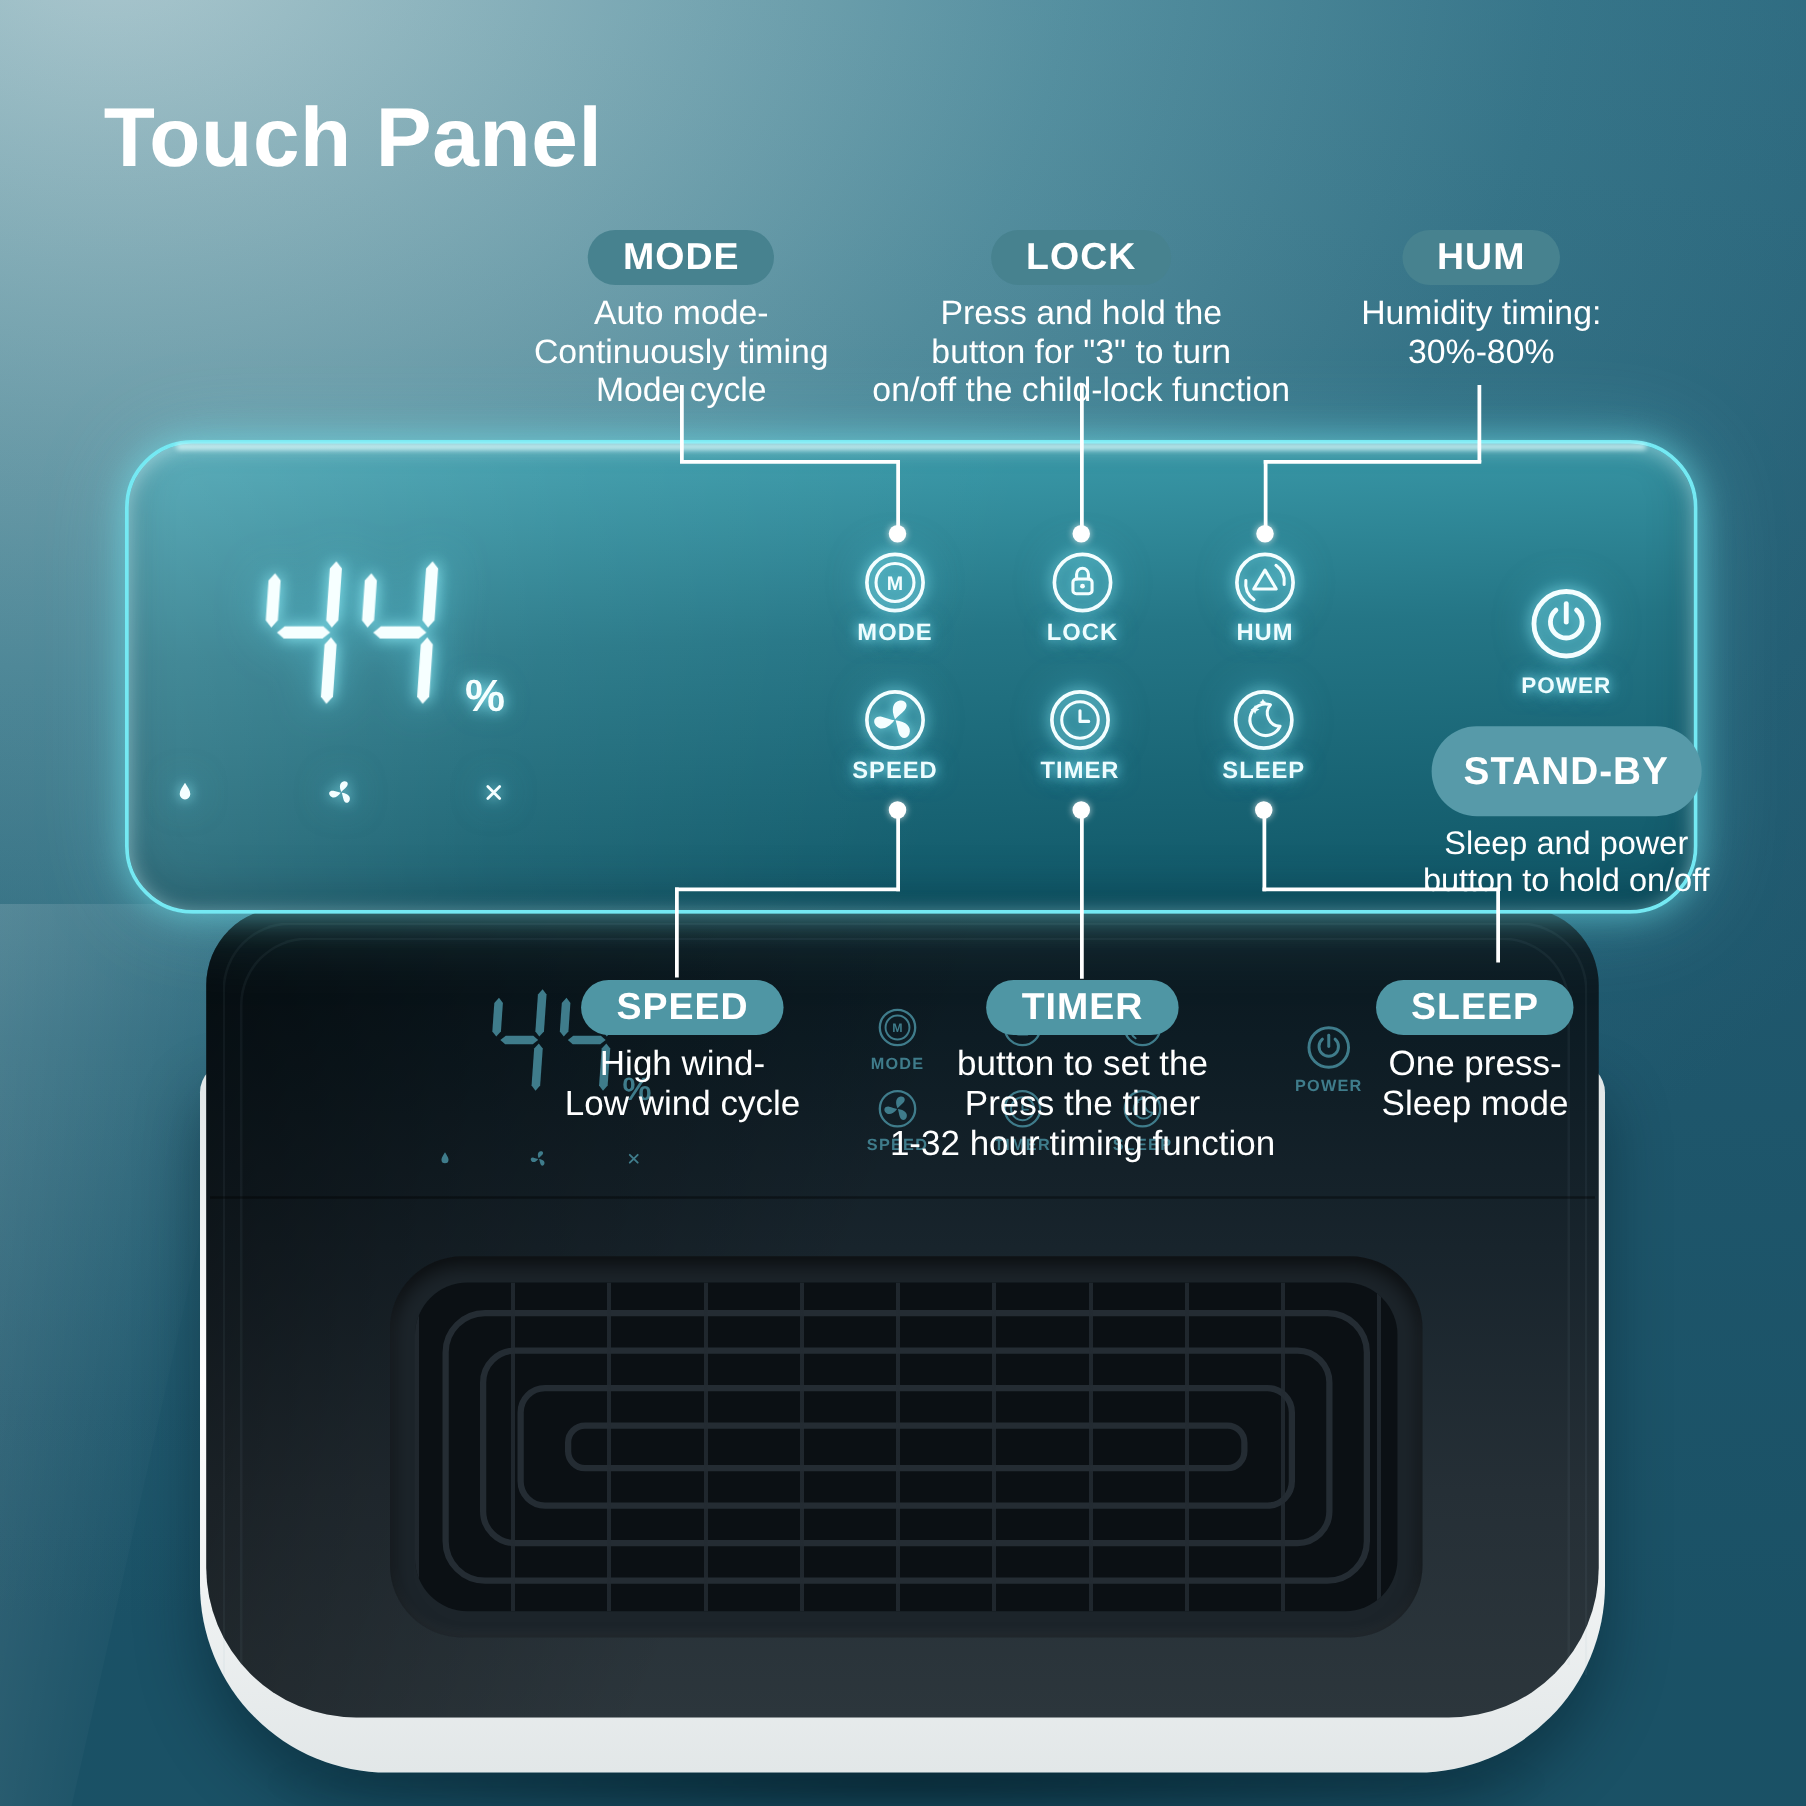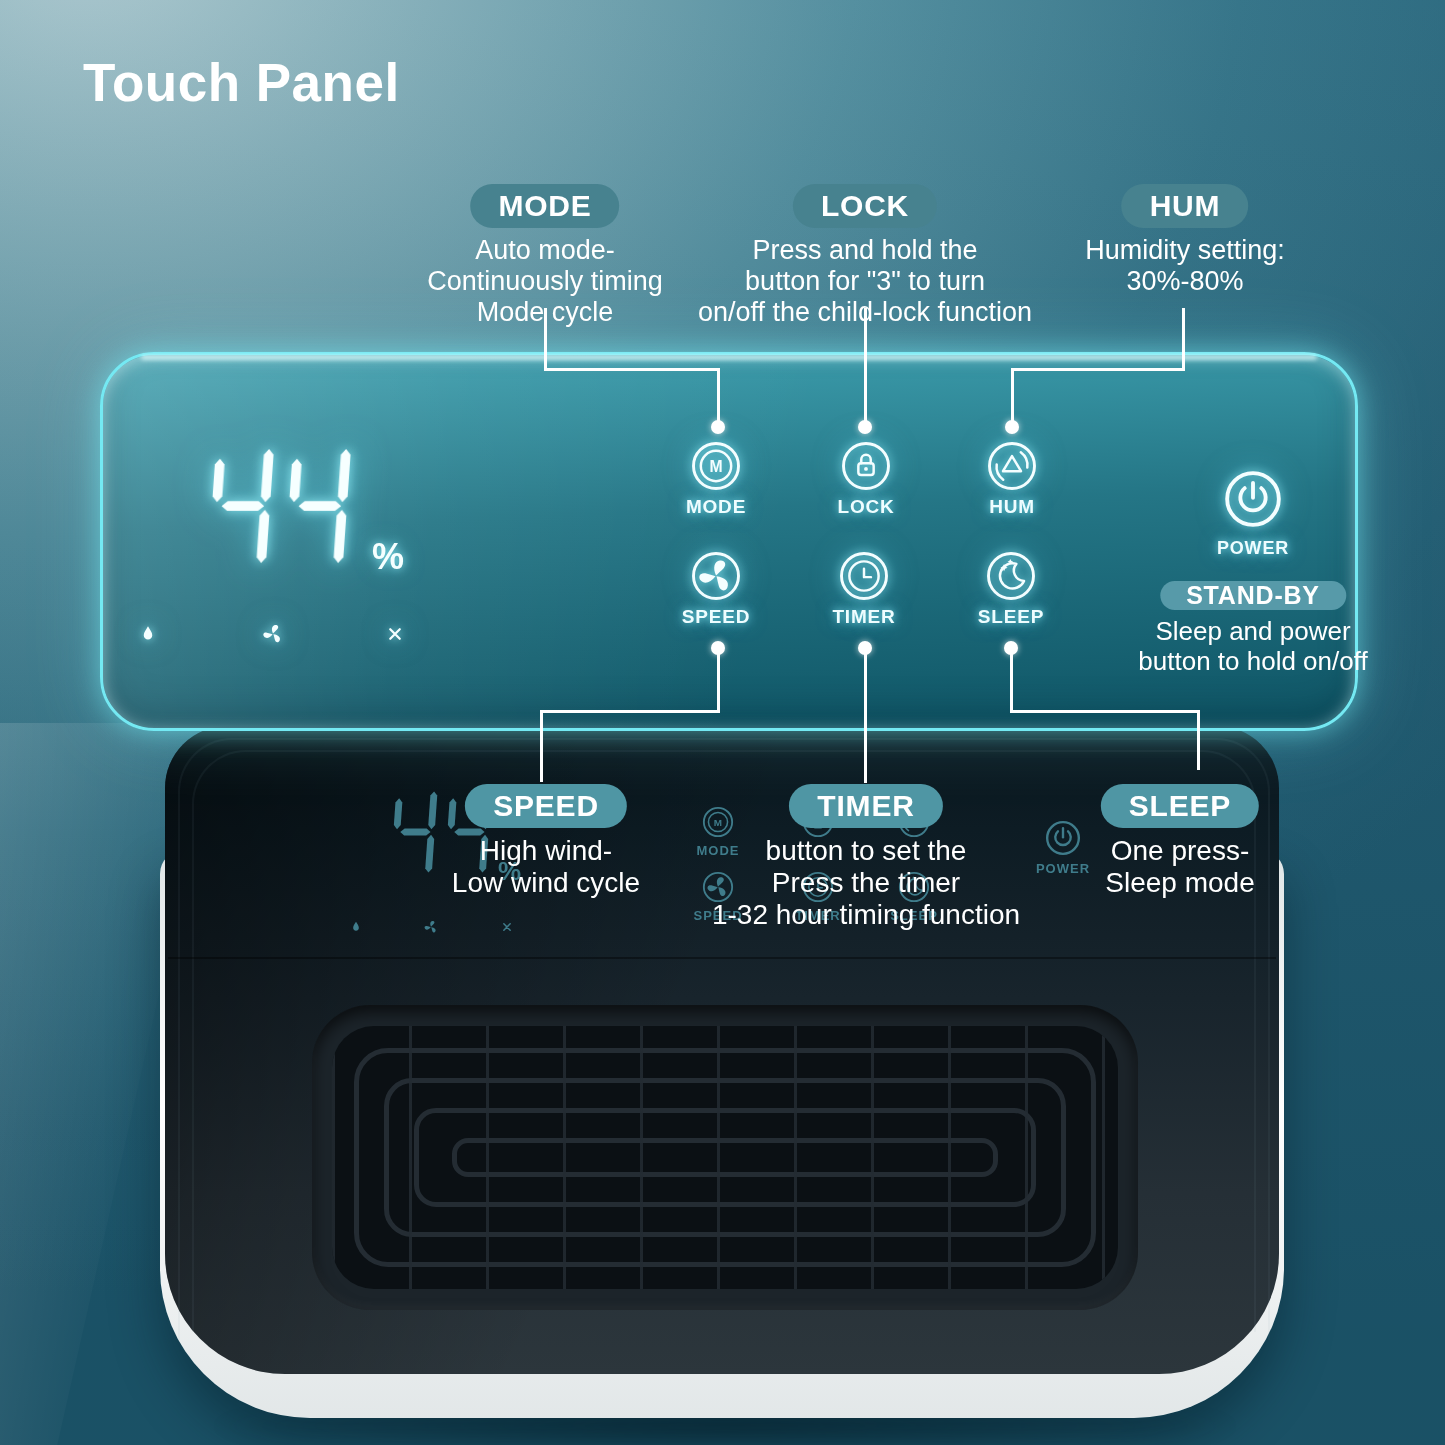--- a/index.html
+++ b/index.html
@@ -1,28 +1,28 @@
 <!DOCTYPE html>
 <html><head>
 <meta charset="utf-8">
 <style>
   html,body{margin:0;padding:0;background:#123;}
   .stage{position:relative;width:1445px;height:1445px;overflow:hidden;
     font-family:"Liberation Sans",sans-serif;
     background:
       linear-gradient(180deg, rgba(255,255,255,.04) 0%, rgba(0,0,0,.10) 92%),
       radial-gradient(1750px 1350px at 6% -4%, #a9c6cd 0%, #7fabb6 20%, #4e8b9c 44%, #2f7085 66%, #215f76 88%, #1d5a71 100%);}
-  .t-title{position:absolute;left:83px;top:52px;font-size:53px;font-weight:700;color:#ffffff;letter-spacing:.5px;z-index:8;}
+  .t-title{position:absolute;left:83px;top:72px;font-size:67px;font-weight:700;color:#ffffff;letter-spacing:.5px;z-index:8;}
 
   
   .callout{position:absolute;transform:translateX(-50%);text-align:center;z-index:7;width:max-content;}
   .pill{display:inline-block;border-radius:999px;color:#fff;font-weight:700;font-size:30px;letter-spacing:.8px;padding:5px 28px;}
   .pill.dark{background:#47828f;}
   .pill.light{background:#4f96a4;}
-  .pill.sb{background:#579aa9;font-size:25px;padding:0 26px;}
+  .pill.sb{background:#579aa9;font-size:31px;padding:18px 26px;}
   .co-desc{margin-top:7px;color:#fff;font-size:27px;line-height:31px;white-space:nowrap;}
   .co-desc.bt{font-size:28px;line-height:32px;}
   .sb-desc{margin-top:6px;color:#fff;font-size:26px;line-height:30px;white-space:nowrap;}
 
   
   .ln{position:absolute;background:#fff;z-index:6;}
   .dot{position:absolute;width:14px;height:14px;border-radius:50%;background:#fff;z-index:6;box-shadow:0 0 6px rgba(255,255,255,.7);}
 
   
   .glass{position:absolute;left:100px;top:352px;width:1252px;height:373px;border-radius:54px;z-index:3;
@@ -317,21 +317,21 @@
     <span class="pill dark">LOCK</span>
     <div class="co-desc">
       <div>Press and hold the</div>
       <div>button for "3" to turn</div>
       <div>on/off the child-lock function</div>
     </div>
   </div>
   <div class="callout" style="left:1185px;top:184px;">
     <span class="pill dark">HUM</span>
     <div class="co-desc">
-      <div>Humidity setting:</div>
+      <div>Humidity timing:</div>
       <div>30%-80%</div>
     </div>
   </div>
 
   <div class="callout" style="left:1253px;top:581px;z-index:7;">
     <span class="pill sb">STAND-BY</span>
     <div class="sb-desc">
       <div>Sleep and power</div>
       <div>button to hold on/off</div>
     </div>

